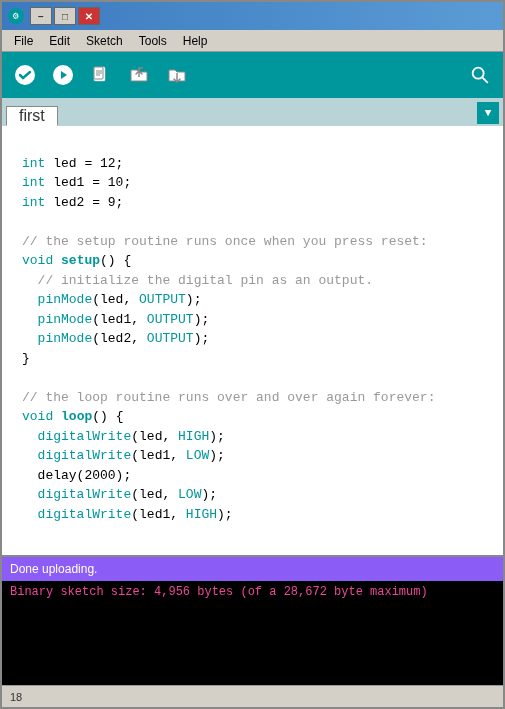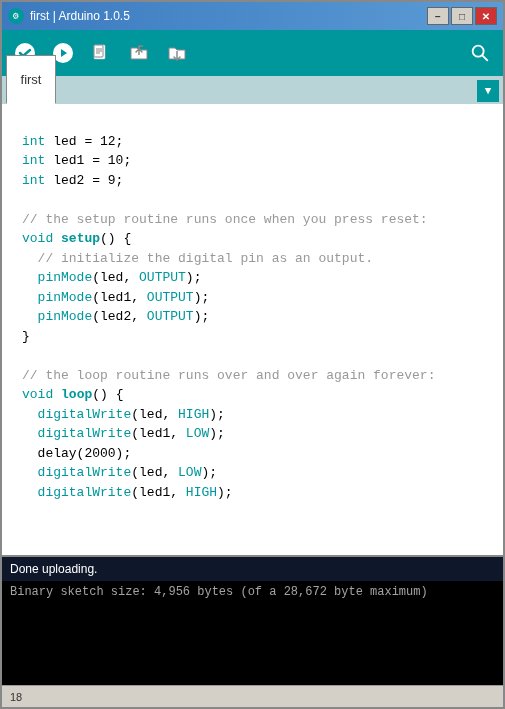--- a/index.html
+++ b/index.html
@@ -108,22 +108,22 @@
       background: #b8d4d6;
       height: 28px;
       display: flex;
       align-items: flex-end;
       padding: 0 4px;
     }
     .tab {
       background: #e8f4f5;
       border: 1px solid #888;
       border-bottom: none;
-      padding: 16px 12px;
-      font-size: 13px;
+      padding: 0 12px;
+      font-size: 16px;
       font-family: Arial, sans-serif;
       cursor: pointer;
       color: #333;
       min-width: 50px;
       text-align: center;
     }
     .tab.active {
       background: #ffffff;
       border-bottom: 1px solid #ffffff;
     }
@@ -163,32 +163,32 @@
     }
     .keyword { color: #00979c; }
     .comment { color: #999; }
     .console-area {
       height: 130px;
       display: flex;
       flex-direction: column;
       border-top: 2px solid #888;
     }
     .console-header {
-      background: #0f172a;
+      background: #8b5cf6;
       color: white;
       font-size: 12px;
       font-family: Arial, sans-serif;
       padding: 3px 8px;
       height: 24px;
       display: flex;
       align-items: center;
     }
     .console-output {
       background: #000000;
-      color: #a3a3a3;
+      color: #ec4899;
       font-size: 12px;
       font-family: 'Lucida Console', 'Courier New', monospace;
       padding: 4px 8px;
       flex: 1;
       overflow: hidden;
     }
     .status-bar {
       background: #d4d0c8;
       height: 22px;
       display: flex;
@@ -202,28 +202,34 @@
     .status-left { flex: 1; }
     .status-right { }
   </style>
 </head>
 <body>
 
 <div class="window">
 
   <div class="title-bar">
     <div class="title-bar-icon"></div>
-    <span class="title-bar-text">first | Arduino 1.0.5</span>
     <div class="title-bar-buttons">
       <div class="tb-btn tb-min">−</div>
       <div class="tb-btn tb-max">□</div>
       <div class="tb-btn tb-close">✕</div>
     </div>
   </div>
 
+  <div class="menu-bar">
+    <span class="menu-item">File</span>
+    <span class="menu-item">Edit</span>
+    <span class="menu-item">Sketch</span>
+    <span class="menu-item">Tools</span>
+    <span class="menu-item">Help</span>
+  </div>
 
   <div class="toolbar">
 
     <button class="tool-btn">
       <svg viewBox="0 0 24 24" fill="none">
         <circle cx="12" cy="12" r="10" fill="white"></circle>
         <polyline points="7,12 10,15 17,9" stroke="#00979c" stroke-width="2.5" fill="none" stroke-linecap="round"></polyline>
       </svg>
     </button>
 

